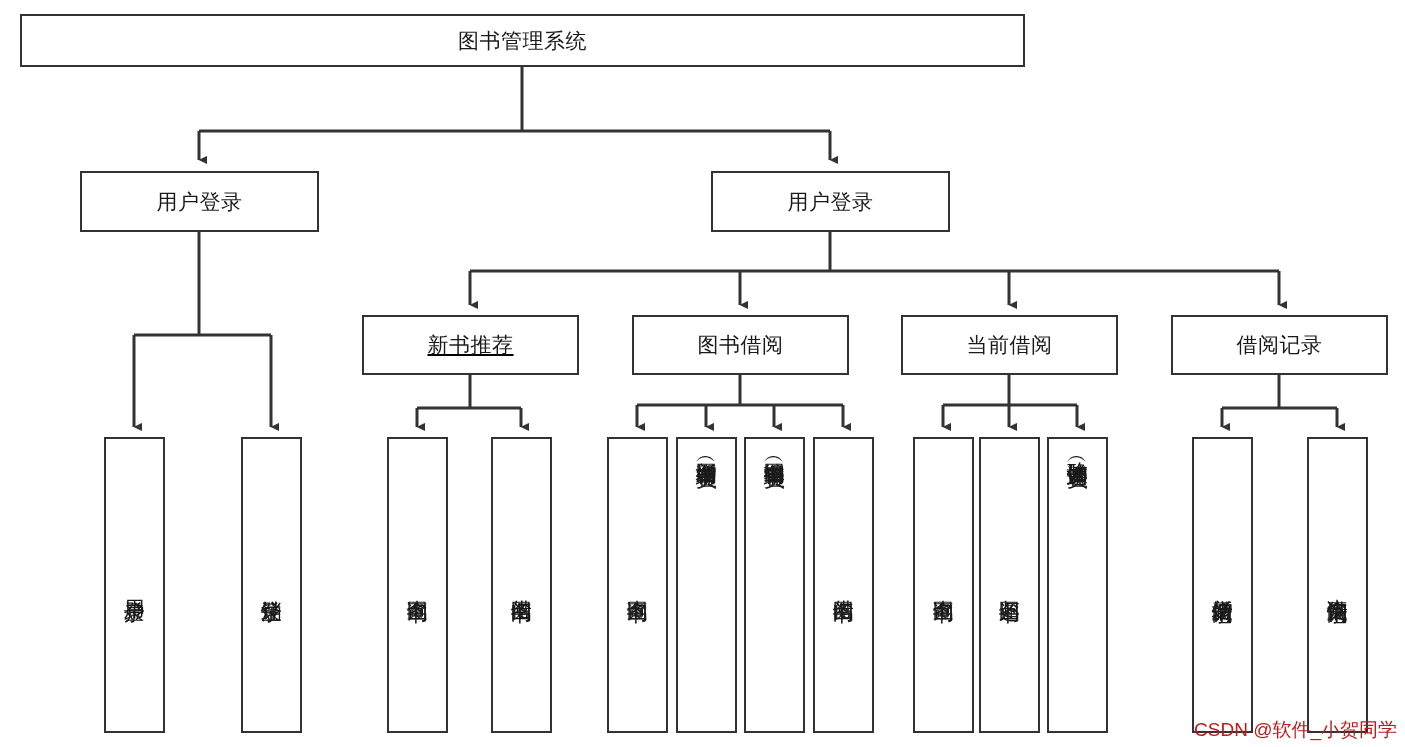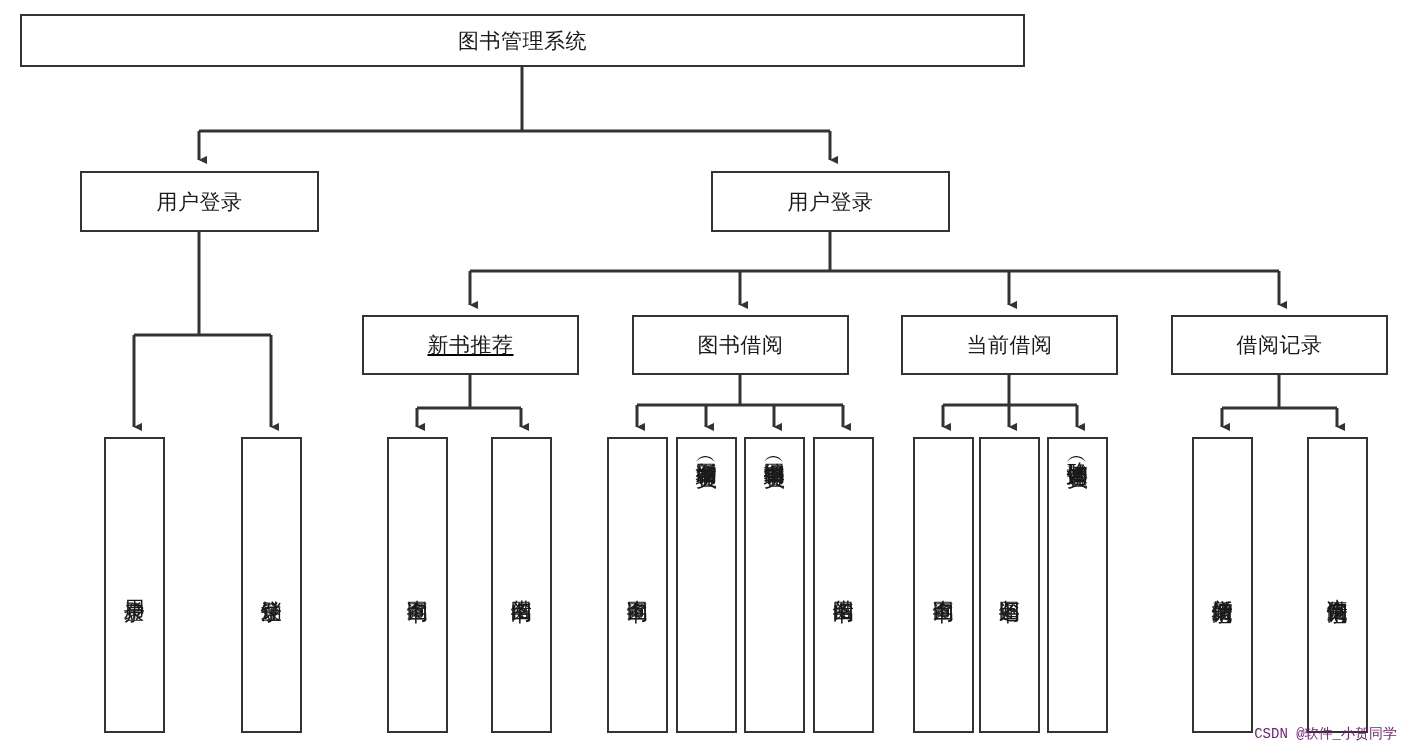--- a/index.html
+++ b/index.html
@@ -56,24 +56,24 @@
     padding-top: 6px;
   }
   .leaf-box.centered {
     align-items: center;
     padding-top: 0;
   }
   #watermark {
     position: absolute;
     right: 8px;
     bottom: 4px;
-    font-size: 14px;
-    color: #701a75;
+    font-size: 19px;
+    color: #b91c1c;
     white-space: nowrap;
-    font-family: Liberation Mono, monospace;
+    font-family: Liberation Sans, sans-serif;
   }
 </style>
 </head>
 <body>
 
 <div id="diagram-root">
 
   <svg id="diagram-svg" viewBox="0 0 1405 747">
     <defs>
       <marker id="arrowhead" markerWidth="9" markerHeight="9" refX="4.5" refY="8.4" orient="auto-start-reverse" markerUnits="userSpaceOnUse">

